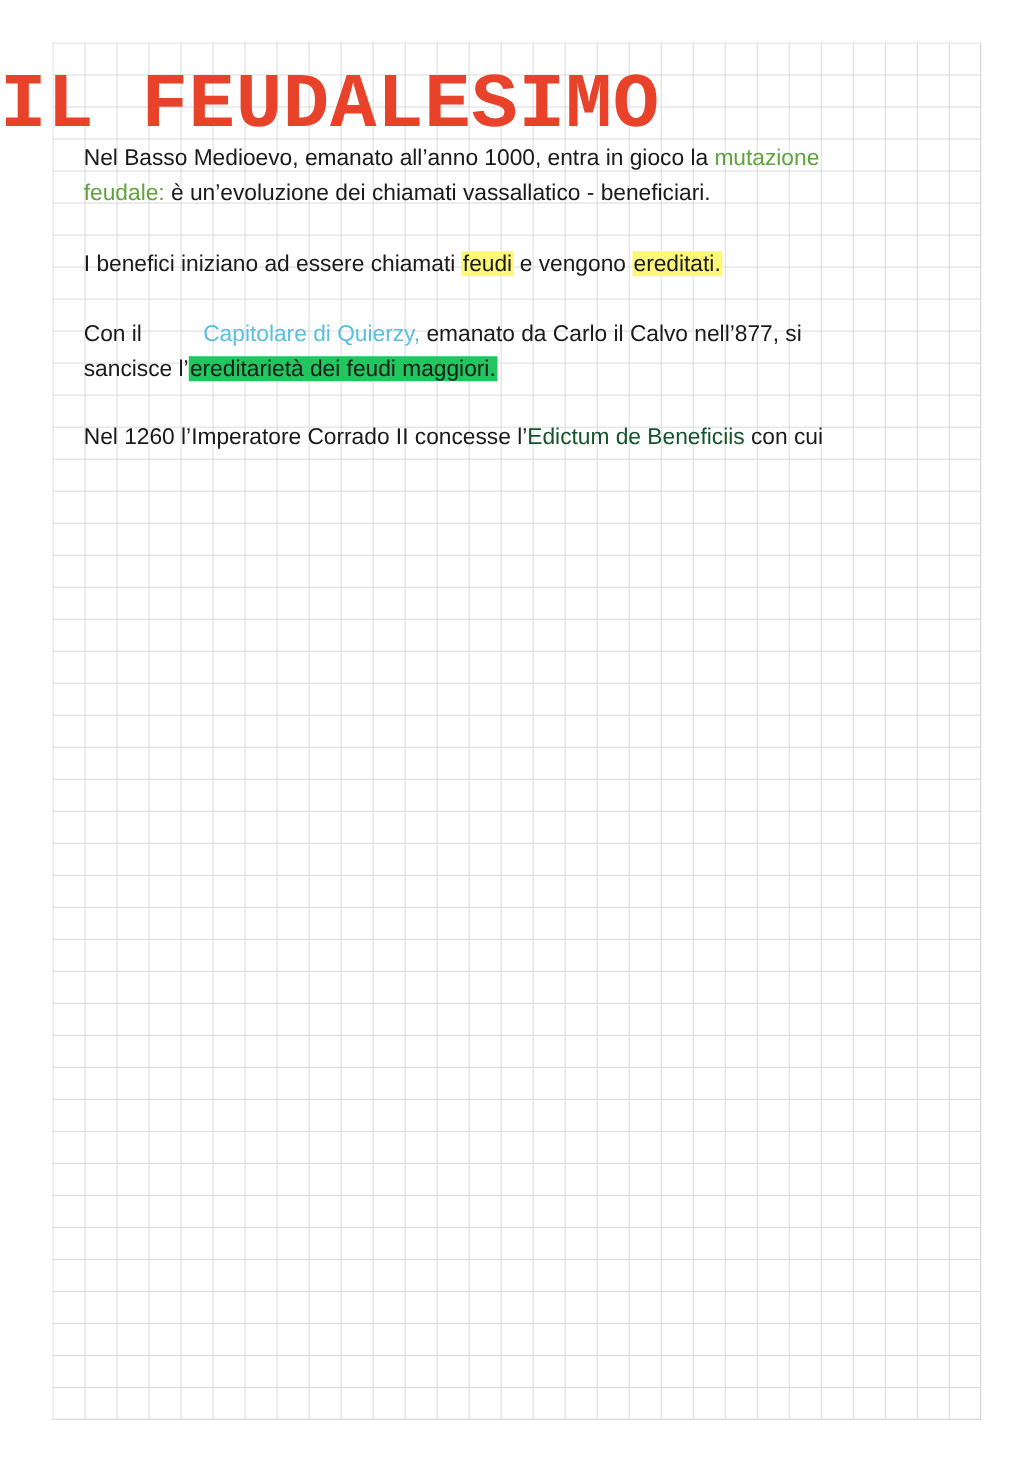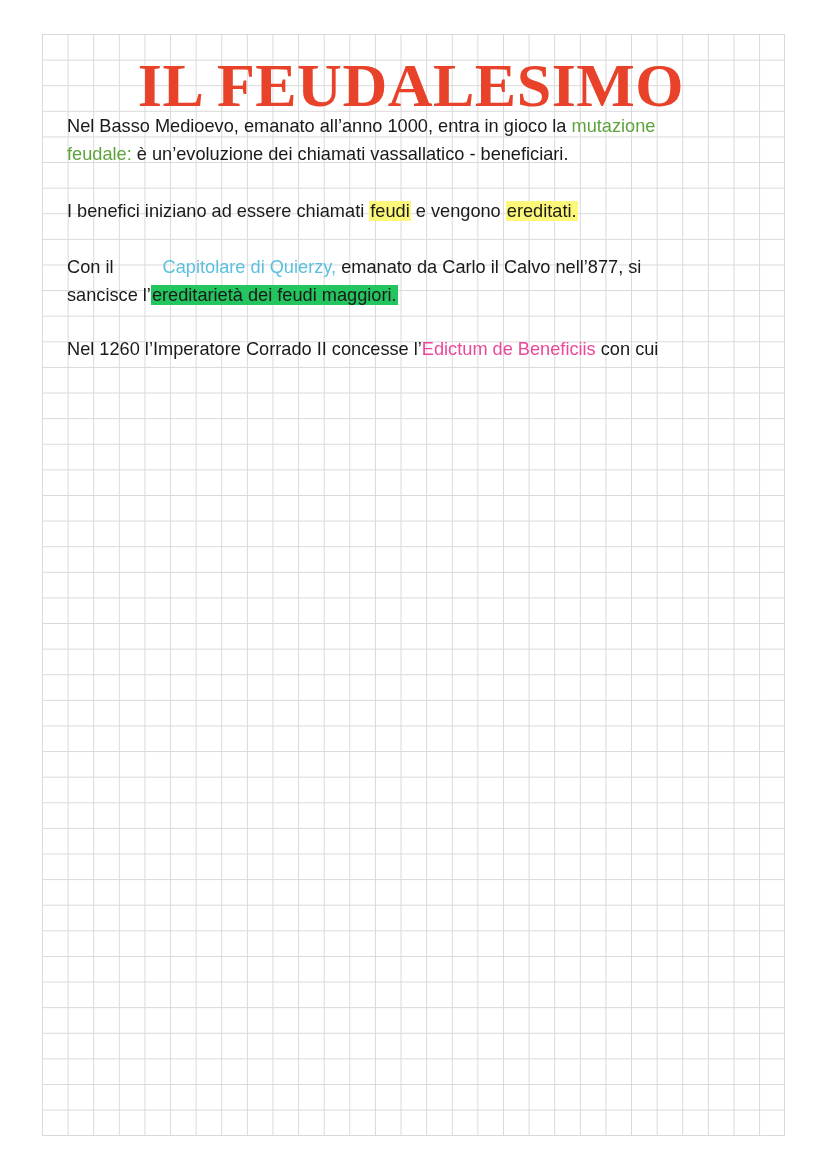--- a/index.html
+++ b/index.html
@@ -29,22 +29,22 @@
         linear-gradient(to right, #d9d9d9 1px, transparent 1px),
         linear-gradient(to bottom, #d9d9d9 1px, transparent 1px);
       background-size: 25.62px 25.62px;
       background-position: 0 0;
     }
     .title {
       position: absolute;
       left: 0;
       width: 684px;
       top: 50px;
-      text-align: right;
-      font-family: Liberation Serif, serif;
+      text-align: left;
+      font-family: Liberation Mono, monospace;
       font-weight: bold;
       font-size: 62px;
       line-height: 70px;
       letter-spacing: 0.5px;
       margin: 0;
     }
     .content {
       position: absolute;
       left: 67px;
       top: 110px;
@@ -90,16 +90,16 @@
   <div class="para p3">
     <div>
       <span>Con il </span><span class="bold term-blue" style="color: rgb(91, 192, 222); padding-left: 44px;">Capitolare di Quierzy,</span><span> emanato da Carlo il Calvo nell’877, si</span>
     </div>
     <div>
       <span>sancisce l’</span><span class="hl" style="background: #22c55e;">ereditarietà dei feudi maggiori.</span>
     </div>
   </div>
 
   <div class="para p4">
-    <span>Nel 1260 l’Imperatore Corrado II concesse l’</span><span class="bold term-orange" style="color: #ec4899;">Edictum de Beneficiis</span><span> con cui</span>
+    <span>Nel 1260 l’Imperatore Corrado II concesse l’</span><span class="bold term-orange" style="color: #14532d;">Edictum de Beneficiis</span><span> con cui</span>
   </div>
 
 </div>
 
 </body></html>

